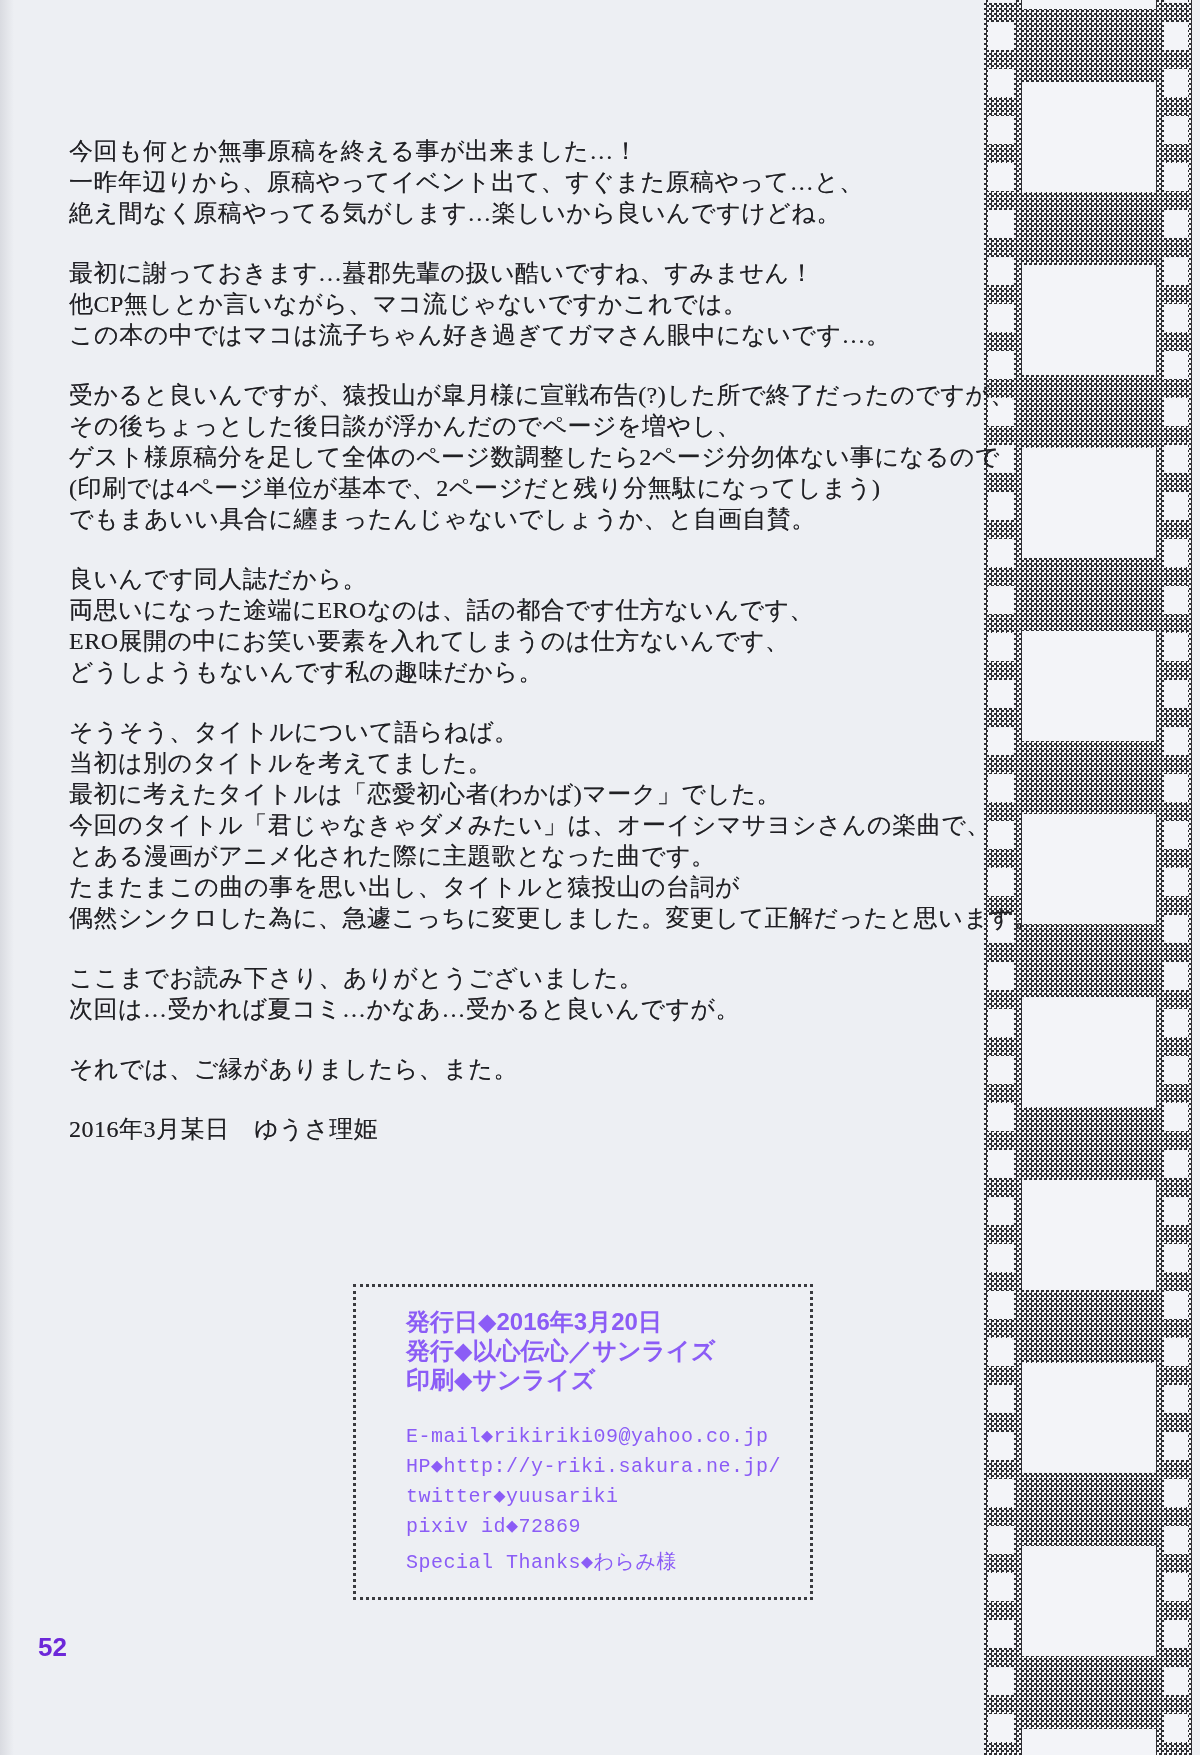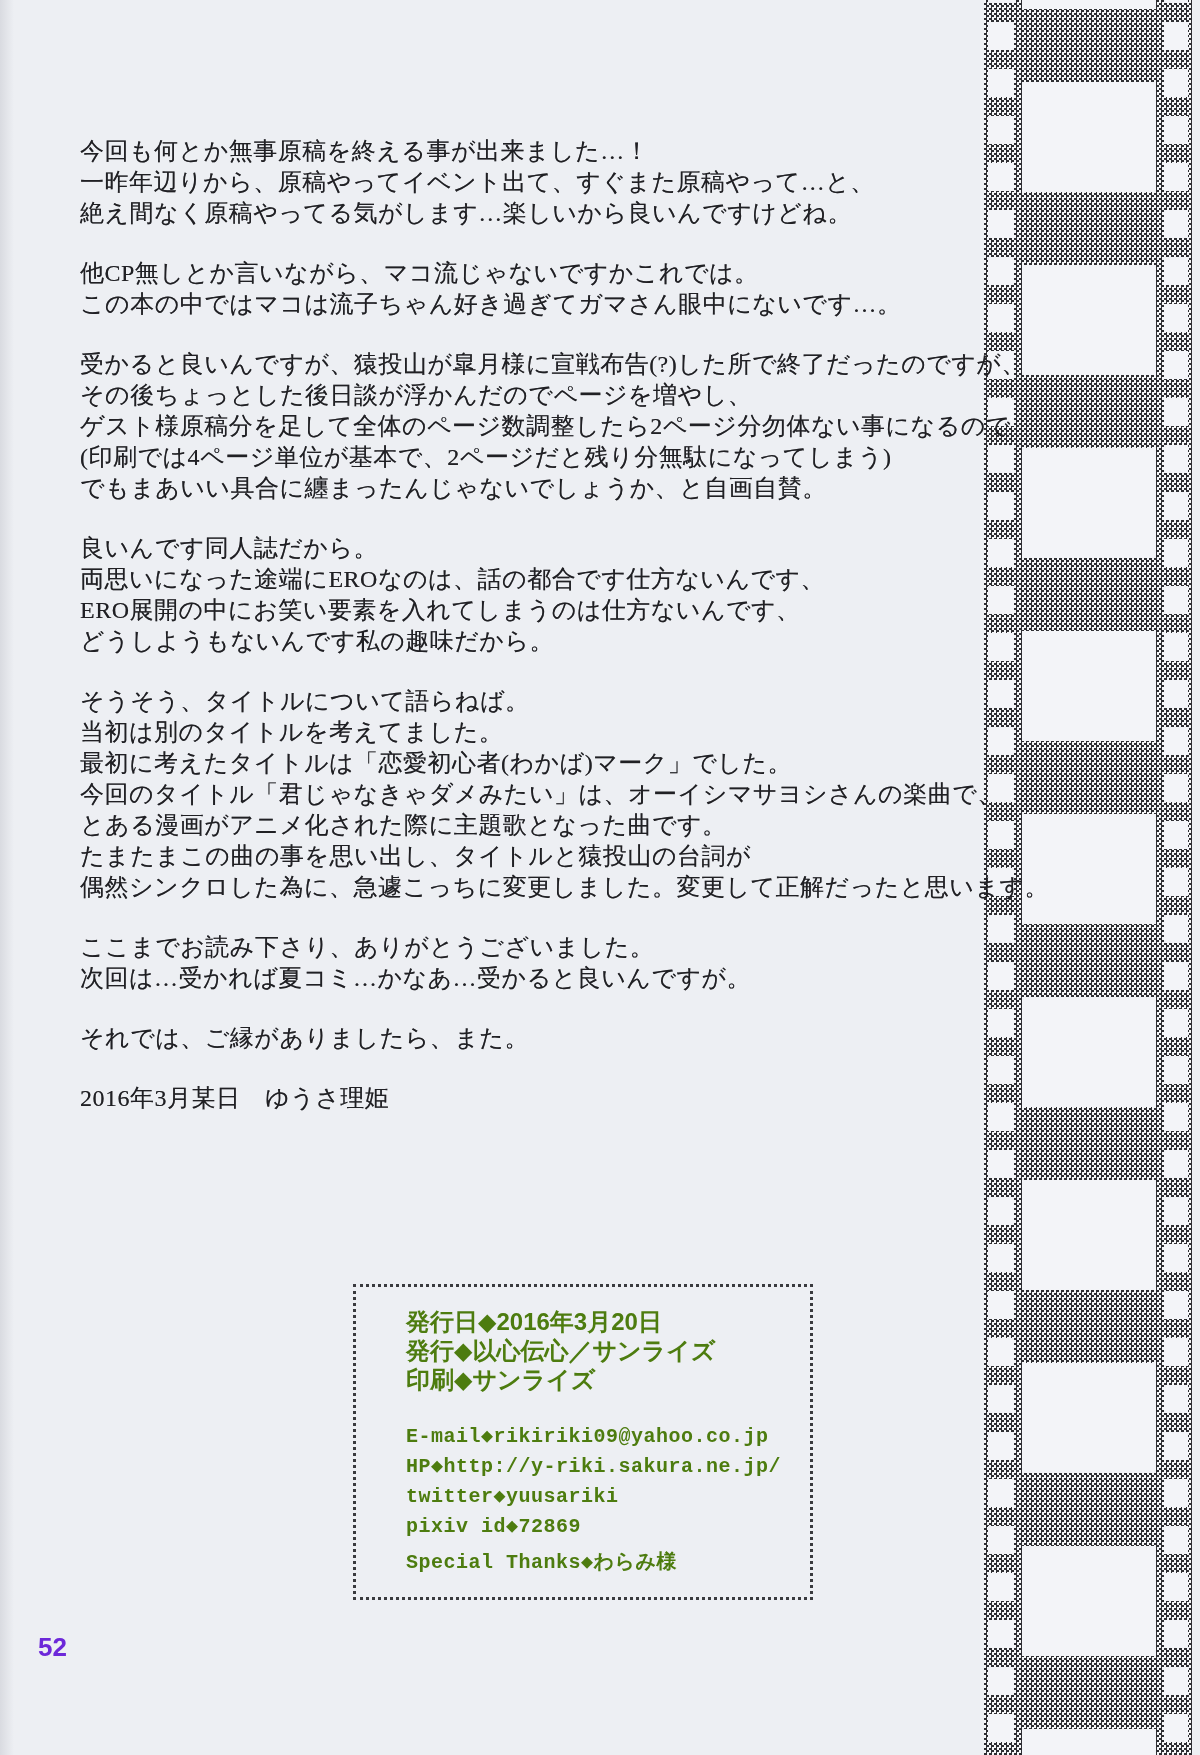--- a/index.html
+++ b/index.html
@@ -22,21 +22,21 @@
   }
   
   .page::before{
     content:"";position:absolute;left:0;top:0;bottom:0;width:14px;
     background:linear-gradient(90deg,rgba(40,40,60,0.10),rgba(40,40,60,0));
     z-index:3;pointer-events:none;
   }
 
   
   .afterword{
-    position:absolute;left:80px;top:136px;z-index:2;
+    position:absolute;left:69px;top:136px;z-index:2;
     color:var(--ink);
   }
   .para{margin:0 0 29px 0;}
   .para:last-child{margin-bottom:16px;}
   .line{
     font-size:24px;line-height:31px;letter-spacing:0.5px;
     white-space:nowrap;
     text-shadow:0 0 0.5px rgba(32,32,36,0.55);
   }
 
@@ -68,31 +68,31 @@
       transparent 9px 82px,
       var(--hole) 82px 183px);
   }
 
   
   .colophon{
     position:absolute;left:353px;top:1284px;width:460px;height:316px;
     box-sizing:border-box;
     border:3px dotted #3a3a3e;
     padding:20px 0 0 50px;
-    color:#4d7c0f;
+    color:#8b5cf6;
     z-index:2;
   }
   .colophon .jp-line{
     font-family:"Liberation Sans","DejaVu Sans",sans-serif;
     font-weight:700;font-size:24px;line-height:29px;white-space:nowrap;
   }
   .colophon .contact{margin-top:28px;}
   .colophon .mono-line{
     font-family:"Liberation Mono","DejaVu Sans Mono",monospace;
-    font-weight:700;font-size:20px;line-height:30px;letter-spacing:0.5px;white-space:nowrap;
+    font-weight:400;font-size:20px;line-height:30px;letter-spacing:0.5px;white-space:nowrap;
   }
   .colophon .thanks{margin-top:6px;}
 
   
   .page-number{
     position:absolute;left:38px;top:1632px;
     font-family:"Liberation Sans","DejaVu Sans",sans-serif;
     font-weight:700;font-size:26px;color:#6d28d9;z-index:2;
   }
 </style>
@@ -113,20 +113,21 @@
     </div>
   </div>
 
   <div class="afterword">
     <div class="para">
       <div class="line">今回も何とか無事原稿を終える事が出来ました…！</div>
       <div class="line">一昨年辺りから、原稿やってイベント出て、すぐまた原稿やって…と、</div>
       <div class="line">絶え間なく原稿やってる気がします…楽しいから良いんですけどね。</div>
     </div>
     <div class="para">
+      <div class="line">最初に謝っておきます…蟇郡先輩の扱い酷いですね、すみません！</div>
       <div class="line">他CP無しとか言いながら、マコ流じゃないですかこれでは。</div>
       <div class="line">この本の中ではマコは流子ちゃん好き過ぎてガマさん眼中にないです…。</div>
     </div>
     <div class="para">
       <div class="line">受かると良いんですが、猿投山が皐月様に宣戦布告(?)した所で終了だったのですが、</div>
       <div class="line">その後ちょっとした後日談が浮かんだのでページを増やし、</div>
       <div class="line">ゲスト様原稿分を足して全体のページ数調整したら2ページ分勿体ない事になるので</div>
       <div class="line">(印刷では4ページ単位が基本で、2ページだと残り分無駄になってしまう)</div>
       <div class="line">でもまあいい具合に纏まったんじゃないでしょうか、と自画自賛。</div>
     </div>

